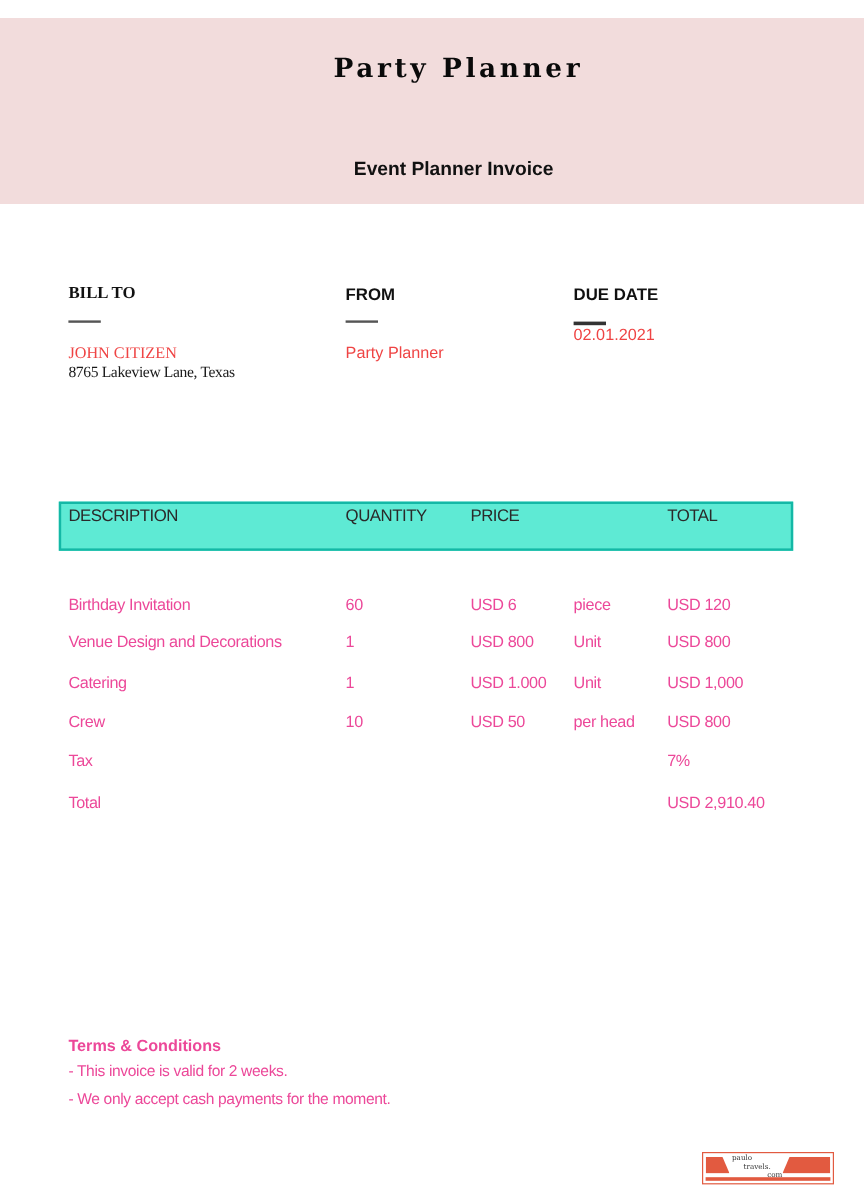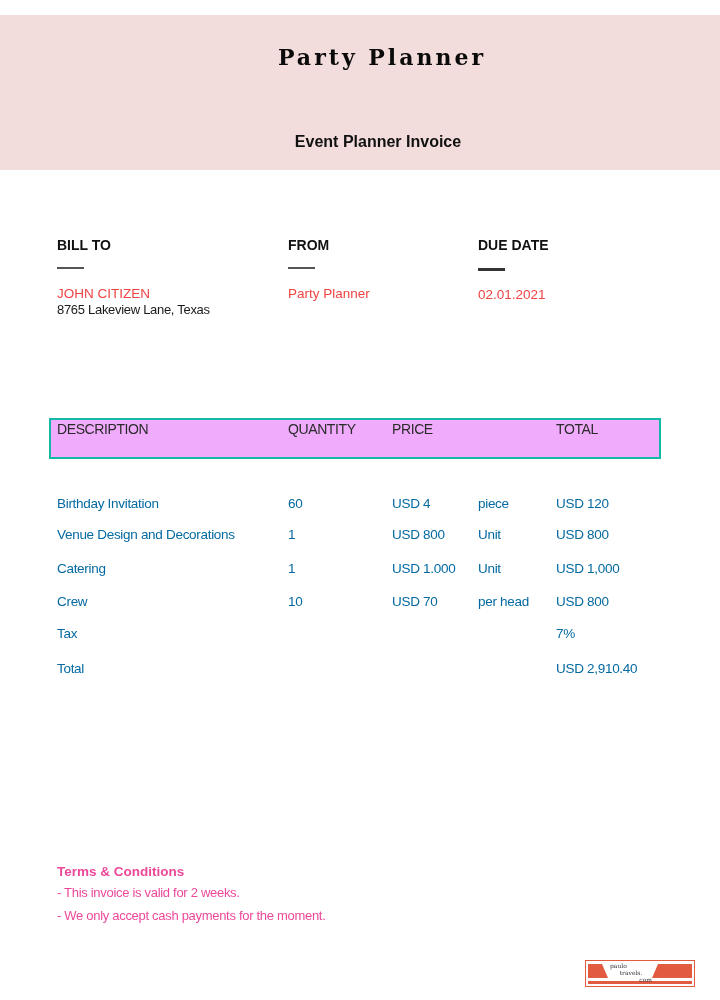--- a/index.html
+++ b/index.html
@@ -24,26 +24,26 @@
   }
   .info-col { position: absolute; top: 237px; }
   .info-head { font-size: 14px; font-weight: bold; color: #111; height: 18px; }
   .info-dash { width: 27px; height: 2px; background: #555; margin-top: 12px; }
   .info-dash.thick { height: 3px; background: #333; margin-top: 13px; }
   .info-val { font-size: 13.5px; color: #ef4444; margin-top: 17px; line-height: 16px; }
   .info-sub { font-size: 13px; color: #1a1a1a; line-height: 16px; letter-spacing: -0.3px; }
 
   .table-head {
     position: absolute; left: 49px; top: 418px; width: 608px; height: 37px;
-    background: #f0abfc; border: 2px solid #14b8a6; border-top-width: 2px;
+    background: #5eead4; border: 2px solid #14b8a6; border-top-width: 2px;
   }
   .th {
     position: absolute; top: 1px; font-size: 14px; color: #2a2a2a; letter-spacing: -0.4px;
   }
-  .row { position: absolute; left: 0; width: 720px; height: 20px; font-size: 13.5px; color: #0369a1; letter-spacing: -0.3px; }
+  .row { position: absolute; left: 0; width: 720px; height: 20px; font-size: 13.5px; color: #ec4899; letter-spacing: -0.3px; }
   .cell { position: absolute; top: 0; white-space: nowrap; }
   .c-desc { left: 57px; }
   .c-qty { left: 288px; }
   .c-price { left: 392px; }
   .c-unit { left: 478px; text-align: center; }
   .c-total { left: 556px; }
 
   .terms { position: absolute; left: 57px; top: 863px; color: #ec4899; }
   .terms-title { font-size: 13.5px; font-weight: bold; line-height: 18px; }
   .terms-line { font-size: 13px; line-height: 23px; letter-spacing: -0.3px; }
@@ -60,71 +60,71 @@
     font-family: "DejaVu Serif", serif; font-size: 6px; line-height: 7px; color: #333; text-align: center;
   }
 </style>
 </head>
 <body>
 
 <div class="header-band"></div>
 <div class="brand-title">Party Planner</div>
 <div class="doc-subtitle">Event Planner Invoice</div>
 
-<div class="info-col" style="left:57px;">
+<div class="info-col" style="left:57px;font-family:Liberation Serif, serif;">
   <div class="info-head">BILL TO</div>
   <div class="info-dash"></div>
   <div class="info-val">JOHN CITIZEN</div>
   <div class="info-sub">8765 Lakeview Lane, Texas</div>
 </div>
 
 <div class="info-col" style="left:288px;">
   <div class="info-head">FROM</div>
   <div class="info-dash"></div>
   <div class="info-val">Party Planner</div>
 </div>
 
 <div class="info-col" style="left:478px;">
   <div class="info-head">DUE DATE</div>
   <div class="info-dash thick"></div>
-  <div class="info-val" style="margin-top:16px;">02.01.2021</div>
+  <div class="info-val" style="margin-top:0;">02.01.2021</div>
 </div>
 
 <div class="table-head">
   <span class="th" style="left:6px;">DESCRIPTION</span>
   <span class="th" style="left:237px;">QUANTITY</span>
   <span class="th" style="left:341px;">PRICE</span>
   <span class="th" style="left:505px;">TOTAL</span>
 </div>
 
 <div class="row" style="top:496px;">
   <span class="cell c-desc">Birthday Invitation</span>
   <span class="cell c-qty">60</span>
-  <span class="cell c-price">USD 4</span>
+  <span class="cell c-price">USD 6</span>
   <span class="cell c-unit">piece</span>
   <span class="cell c-total">USD 120</span>
 </div>
 <div class="row" style="top:527px;">
   <span class="cell c-desc">Venue Design and Decorations</span>
   <span class="cell c-qty">1</span>
   <span class="cell c-price">USD 800</span>
   <span class="cell c-unit">Unit</span>
   <span class="cell c-total">USD 800</span>
 </div>
 <div class="row" style="top:561px;">
   <span class="cell c-desc">Catering</span>
   <span class="cell c-qty">1</span>
   <span class="cell c-price">USD 1.000</span>
   <span class="cell c-unit">Unit</span>
   <span class="cell c-total">USD 1,000</span>
 </div>
 <div class="row" style="top:594px;">
   <span class="cell c-desc">Crew</span>
   <span class="cell c-qty">10</span>
-  <span class="cell c-price">USD 70</span>
+  <span class="cell c-price">USD 50</span>
   <span class="cell c-unit">per head</span>
   <span class="cell c-total">USD 800</span>
 </div>
 <div class="row" style="top:626px;">
   <span class="cell c-desc">Tax</span>
   <span class="cell c-total">7%</span>
 </div>
 <div class="row" style="top:661px;">
   <span class="cell c-desc">Total</span>
   <span class="cell c-total">USD 2,910.40</span>

